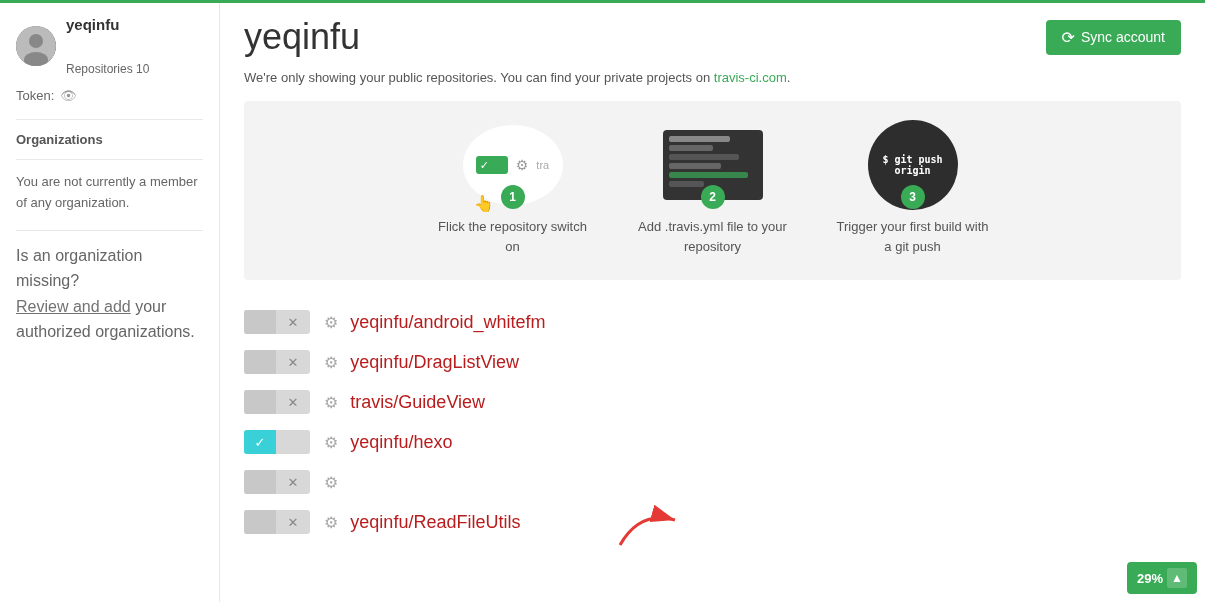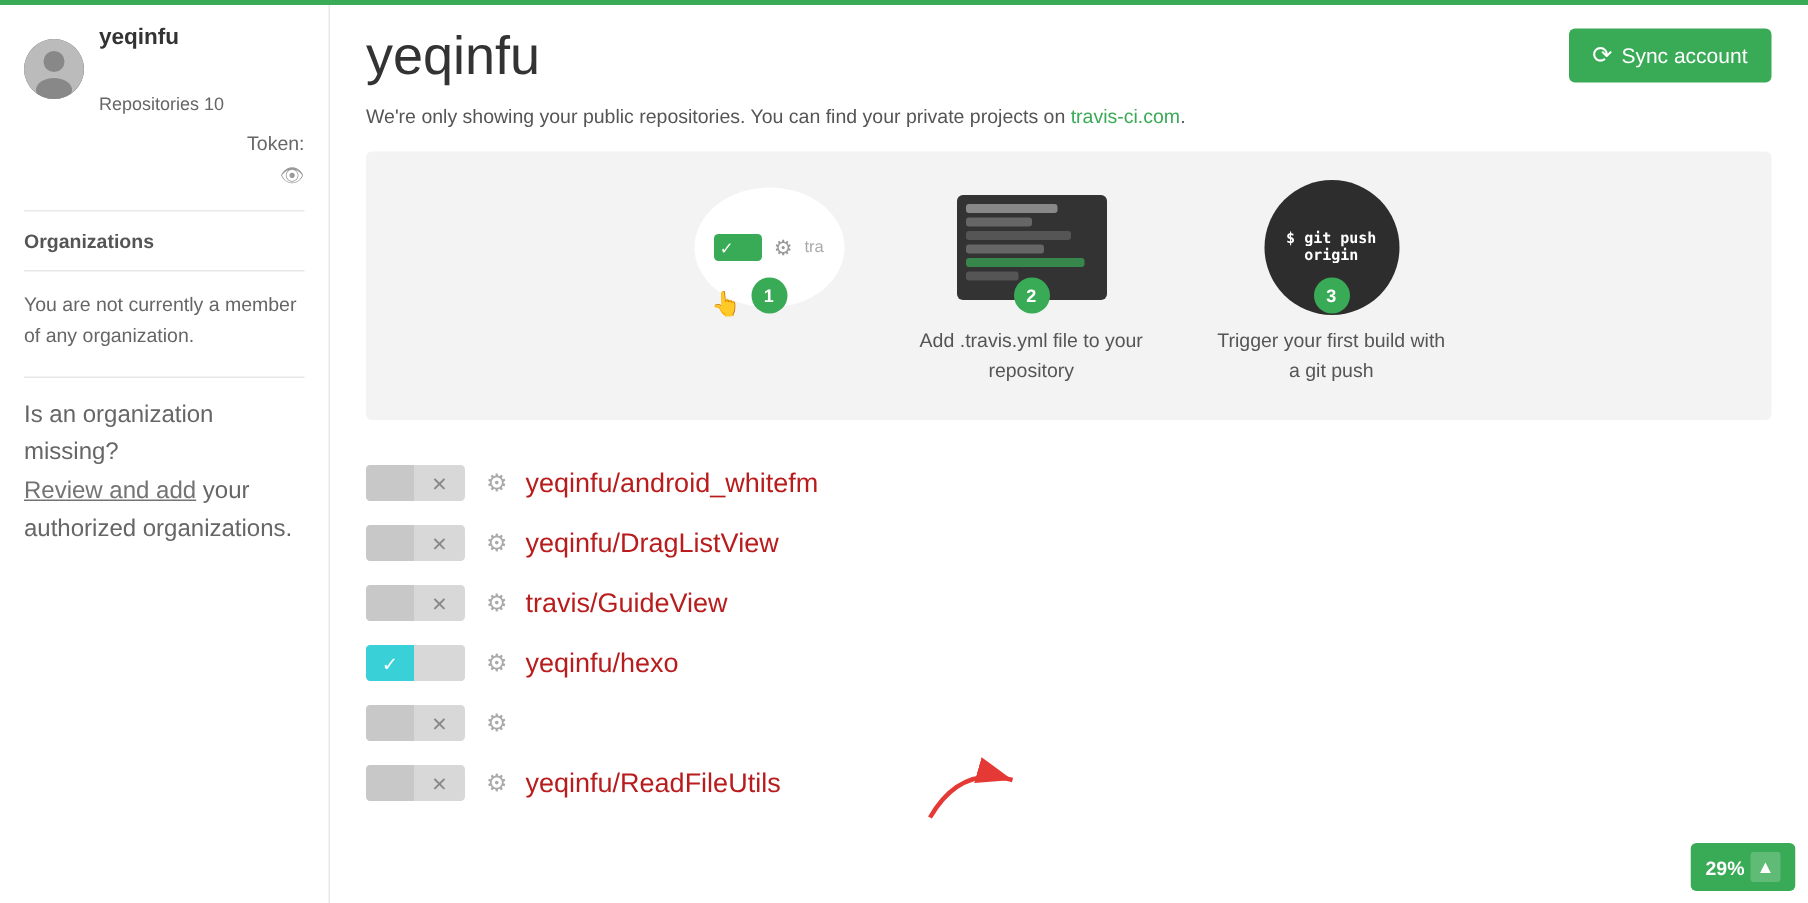--- a/index.html
+++ b/index.html
@@ -8,21 +8,21 @@
     .layout { display: flex; min-height: 602px; }
 
     
     .sidebar { width: 220px; min-width: 220px; padding: 16px; border-right: 1px solid #e8e8e8; }
     .sidebar-profile { display: flex; align-items: center; gap: 10px; margin-bottom: 12px; }
     .avatar { width: 40px; height: 40px; border-radius: 50%; background: #ccc; overflow: hidden; flex-shrink: 0; }
     .avatar-img { width: 100%; height: 100%; background: linear-gradient(135deg, #888 0%, #555 100%); display: flex; align-items: center; justify-content: center; color: #fff; font-size: 16px; }
     .profile-info { display: flex; flex-direction: column; }
     .profile-name { font-size: 15px; font-weight: 600; color: #333; }
     .profile-repos { font-size: 12px; color: #666; margin-top: 29px; }
-    .token-row { display: flex; align-items: flex-end; gap: 6px; font-size: 13px; color: #666; margin-top: 4px; margin-bottom: 16px; flex-direction: column; }
+    .token-row { display: flex; align-items: flex-start; gap: 6px; font-size: 13px; color: #666; margin-top: 4px; margin-bottom: 16px; }
     .eye-icon { cursor: pointer; color: #999; }
     .divider { border: none; border-top: 1px solid #e8e8e8; margin: 12px 0; }
     .section-label { font-size: 13px; font-weight: 600; color: #555; margin-bottom: 10px; }
     .org-empty { font-size: 13px; color: #666; line-height: 1.6; margin-bottom: 16px; }
     .org-missing { font-size: 16px; color: #666; line-height: 1.6; }
     .org-missing a { color: #737373; text-decoration: underline; cursor: pointer; }
 
     
     .main { flex: 1; padding: 16px 24px; position: relative; }
     .main-header { display: flex; align-items: center; justify-content: space-between; margin-bottom: 12px; }
@@ -138,20 +138,21 @@
               <div class="toggle-on">
                 <span class="toggle-check">✓</span>
               </div>
               <span class="gear-icon-sm">⚙</span>
               <span style="font-size:11px;color:#aaa;margin-left:4px;">tra</span>
             </div>
             <span class="cursor-hand">👆</span>
           </div>
           <div class="step-number">1</div>
         </div>
+        <span class="step-desc">Flick the repository switch on</span>
       </div>
 
       <div class="step">
         <div class="step-visual">
           <div class="code-box">
             <div class="code-line" style="width:70%; background:#888;"></div>
             <div class="code-line" style="width:50%; background:#666;"></div>
             <div class="code-line" style="width:80%; background:#555;"></div>
             <div class="code-line" style="width:60%; background:#666;"></div>
             <div class="code-line" style="width:90%; background:#39aa56; opacity:0.7;"></div>

